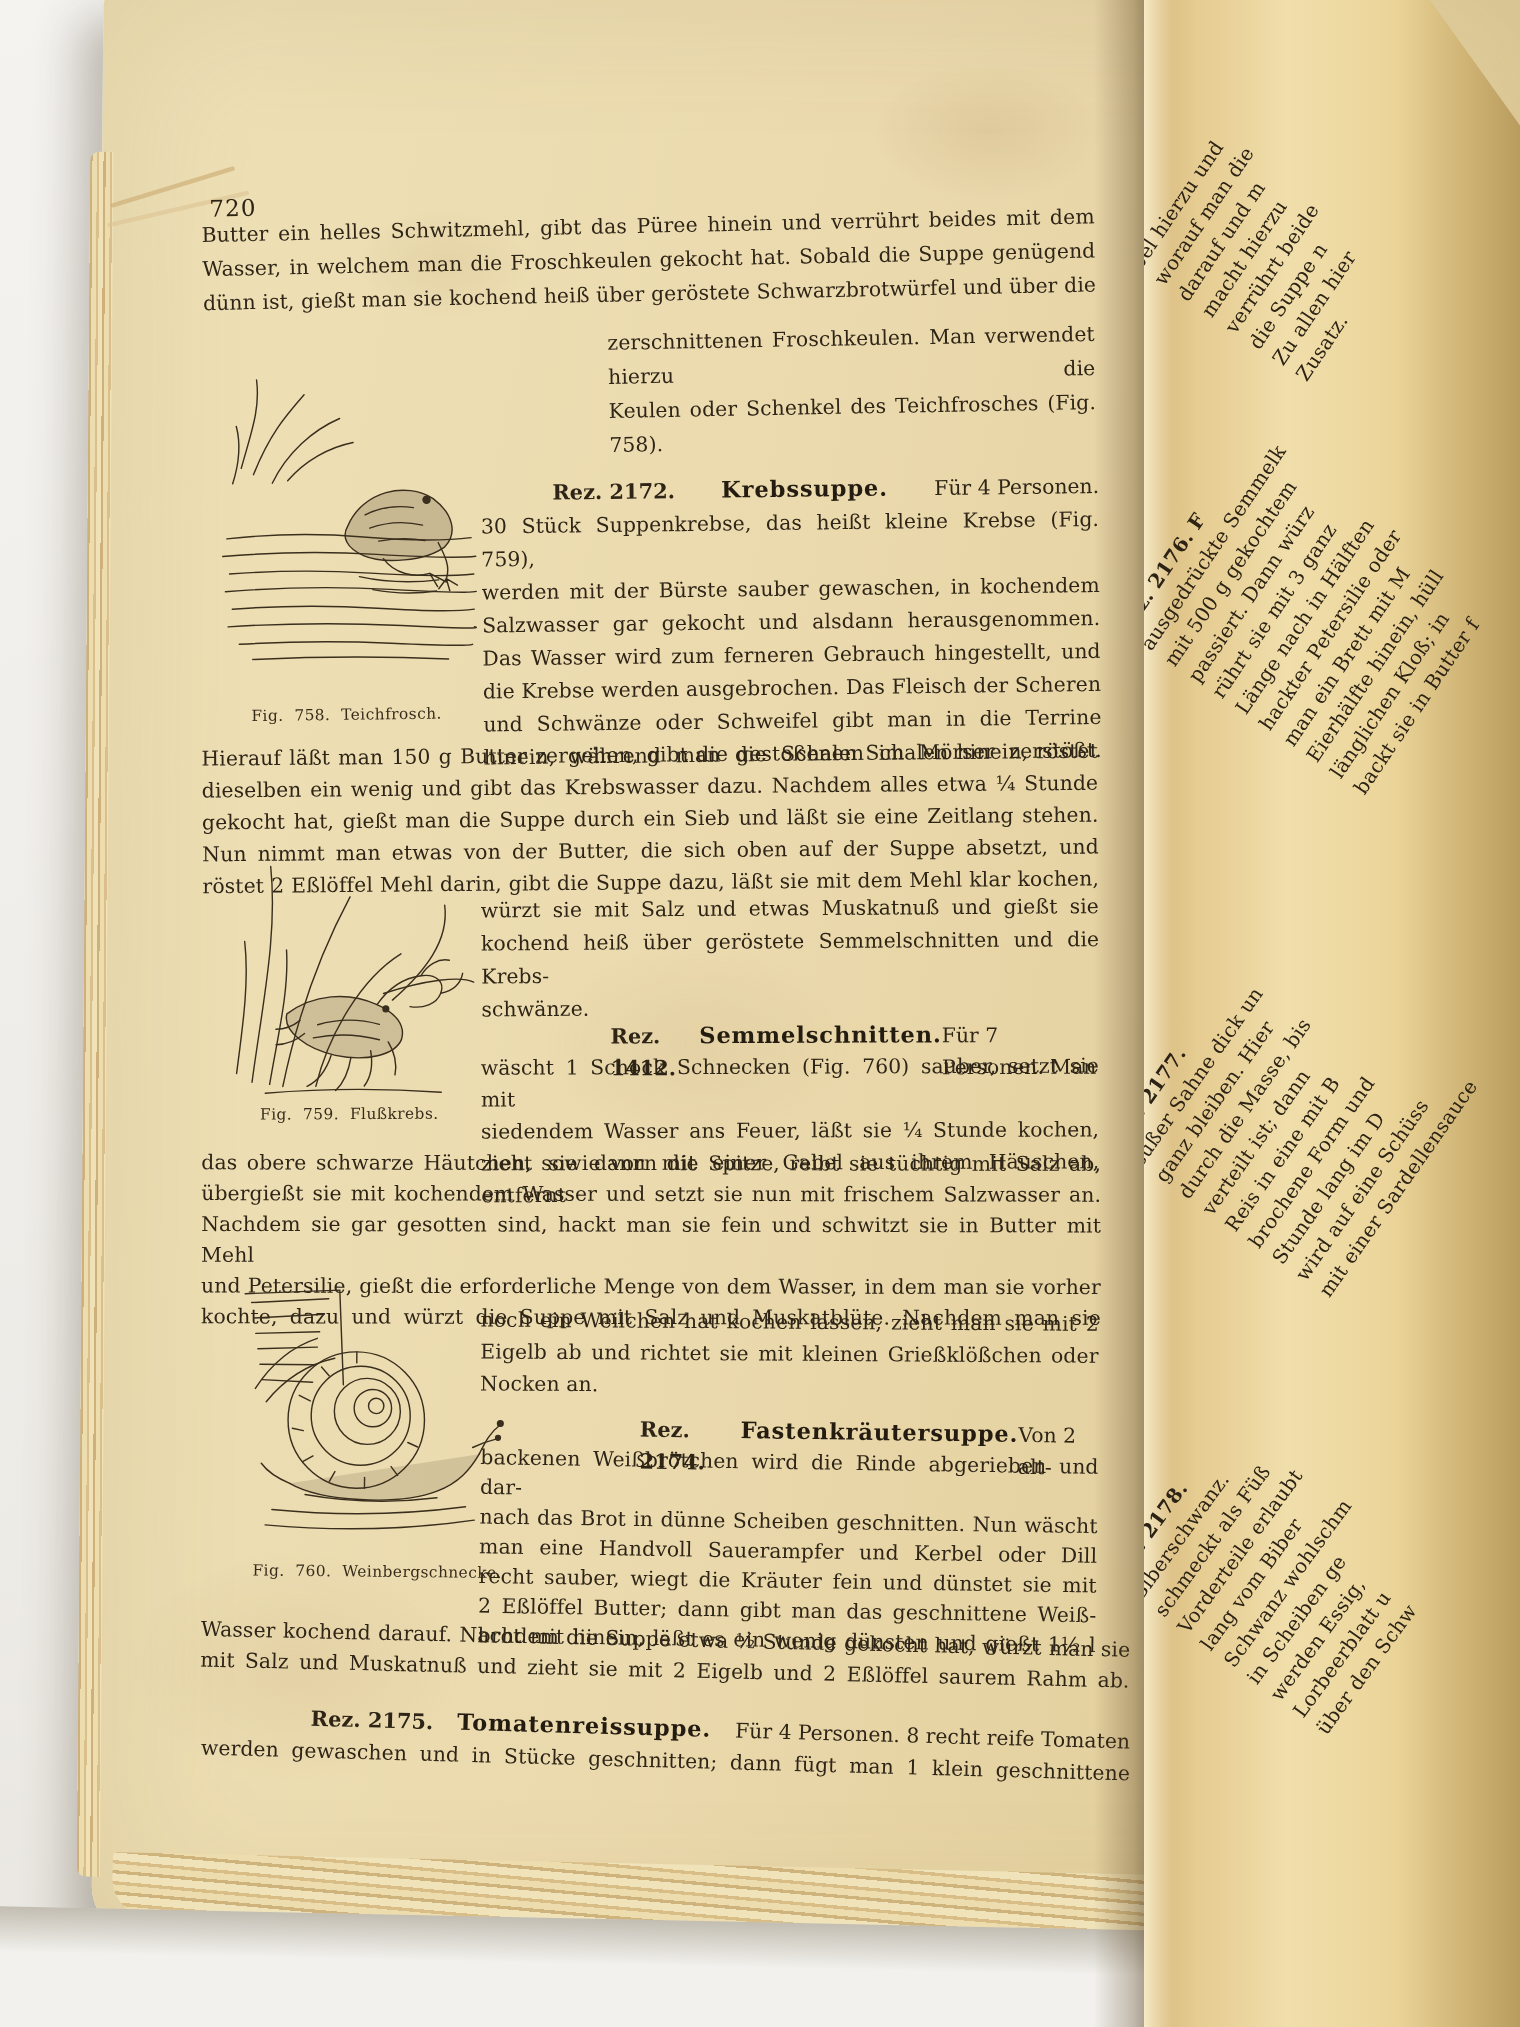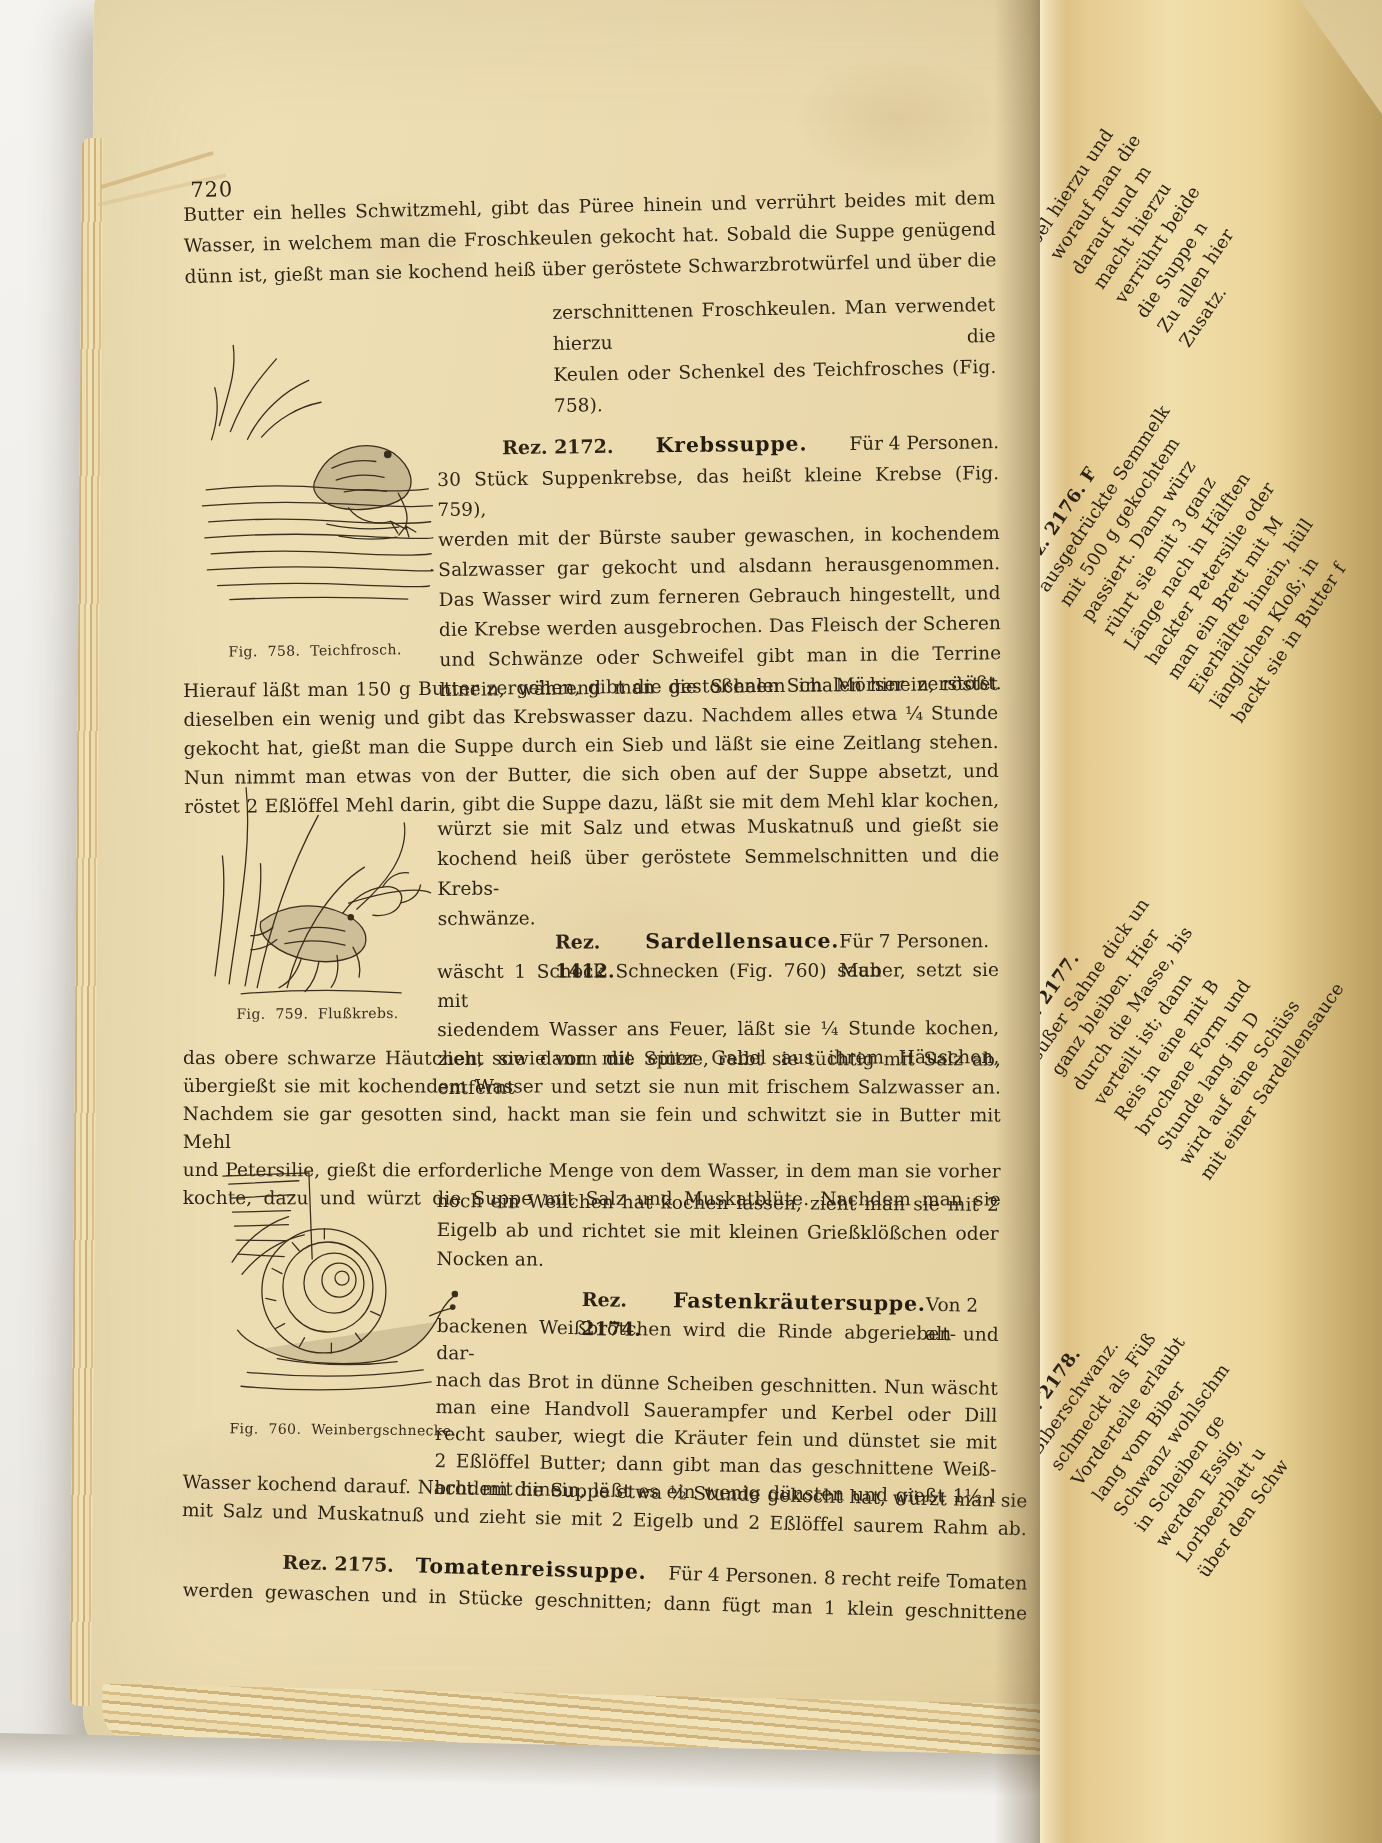--- a/index.html
+++ b/index.html
@@ -163,21 +163,21 @@
         <path d="M88,160 q28,-8 56,0"></path>
           <path d="M84,172 q30,-6 60,2"></path>
         <path d="M40,222 q80,-6 160,0"></path>
       </g>
     </svg>
   </div>
   <div class="blk caption" style="left:200px;top:1006px;width:235px;transform:rotate(-0.3deg);">Fig. 759.  Flußkrebs.</div>
 
   <div class="blk rheading" style="left:437px;top:928px;width:562px;padding-left:118px;box-sizing:border-box;transform:rotate(-0.2deg);">
     <span class="rnum">Rez. 1412.</span>
-    <span class="rtitle">Sardellensauce.</span>
+    <span class="rtitle">Semmelschnitten.</span>
     <span class="rsuffix">Für 7 Personen.  Man</span>
   </div>
   <div class="blk body-text lh29" style="left:437px;top:957px;width:562px;transform:rotate(-0.2deg);">
       <div class="tline">wäscht 1 Schock Schnecken (Fig. 760) sauber, setzt sie mit</div>
       <div class="tline">siedendem Wasser ans Feuer, läßt sie ¼ Stunde kochen,</div>
       <div class="tline">zieht sie dann mit einer Gabel aus ihrem Häuschen, entfernt</div>
     </div>
   <div class="blk body-text lh28" style="left:183px;top:1044px;width:818px;transform:rotate(0.1deg);">
       <div class="tline">das obere schwarze Häutchen, sowie vorn die Spitze, reibt sie tüchtig mit Salz ab,</div>
       <div class="tline">übergießt sie mit kochendem Wasser und setzt sie nun mit frischem Salzwasser an.</div>

